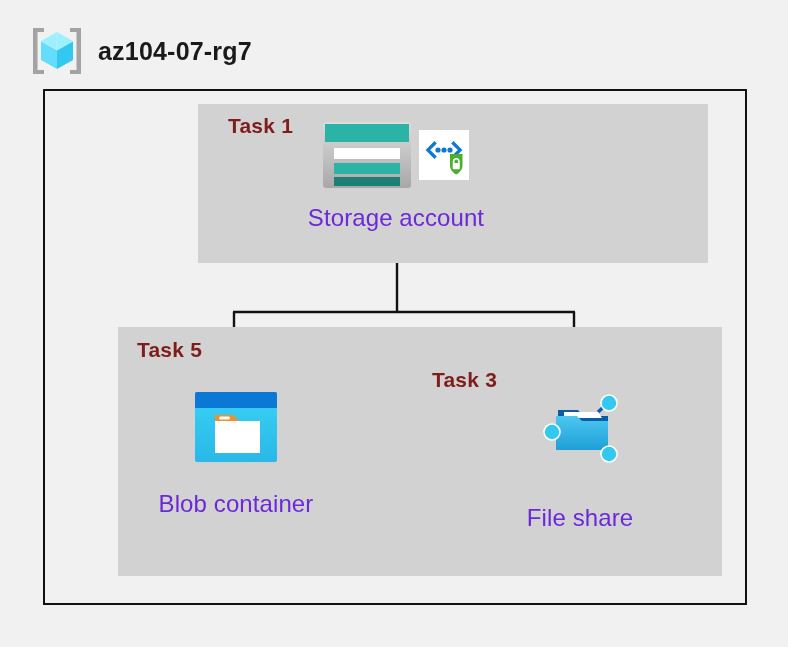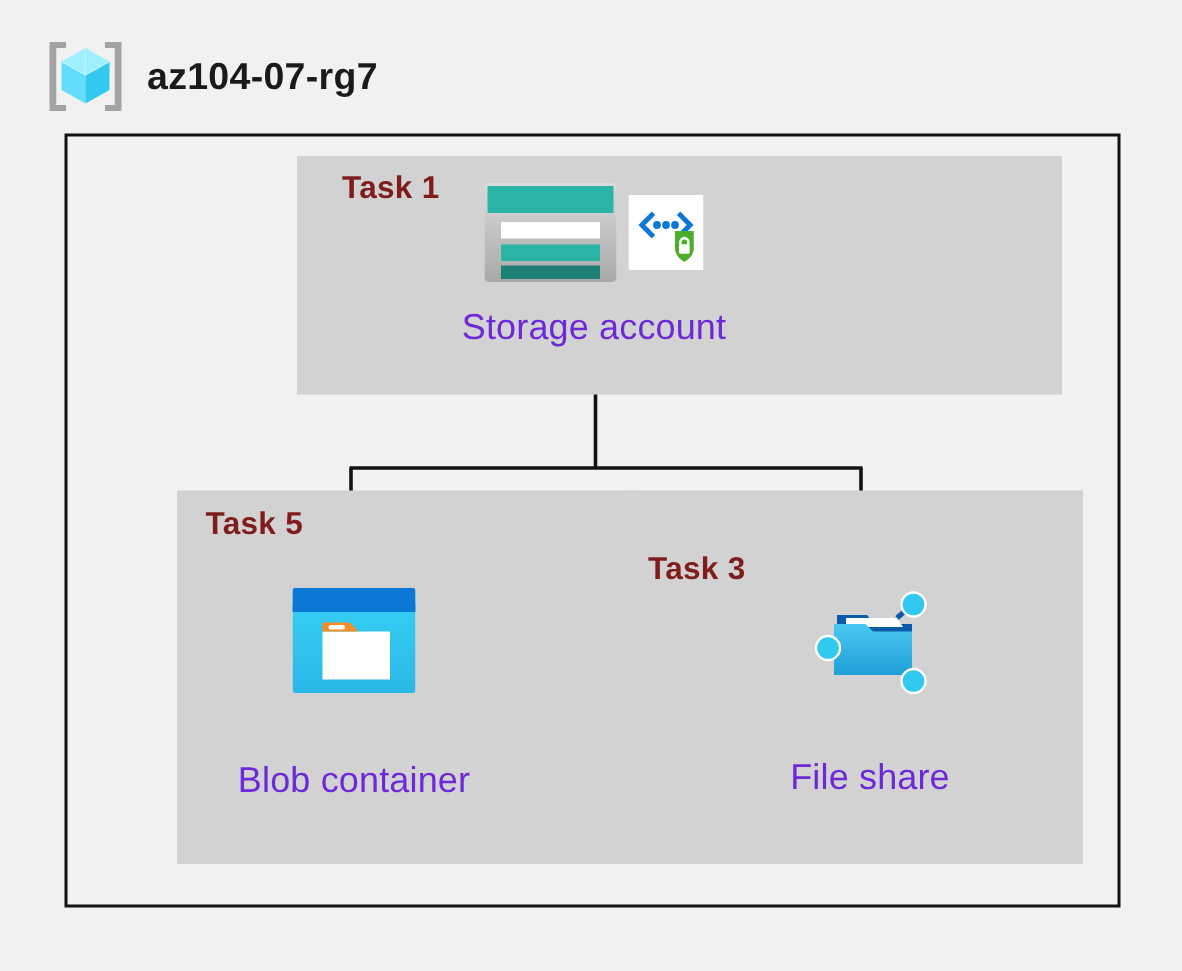--- a/index.html
+++ b/index.html
@@ -102,21 +102,21 @@
     white-space: nowrap;
     margin-top: 10px;
     letter-spacing: 0.1px;
   }
 
   .node-storage   { left: 296px; top: 122px; width: 200px; }
   .node-blob      { left: 151px; top: 392px; width: 170px; }
   .node-fileshare { left: 521px; top: 392px; width: 118px; }
 
   .node-storage .node-caption   { margin-top: 12px; }
-  .node-blob .node-caption      { margin-top: 40px; }
+  .node-blob .node-caption      { margin-top: 24px; }
   .node-fileshare .node-caption { margin-top: 36px; }
 
   
   .connectors {
     position: absolute;
     left: 0; top: 0;
     width: 788px; height: 647px;
     pointer-events: none;
   }
 </style>

